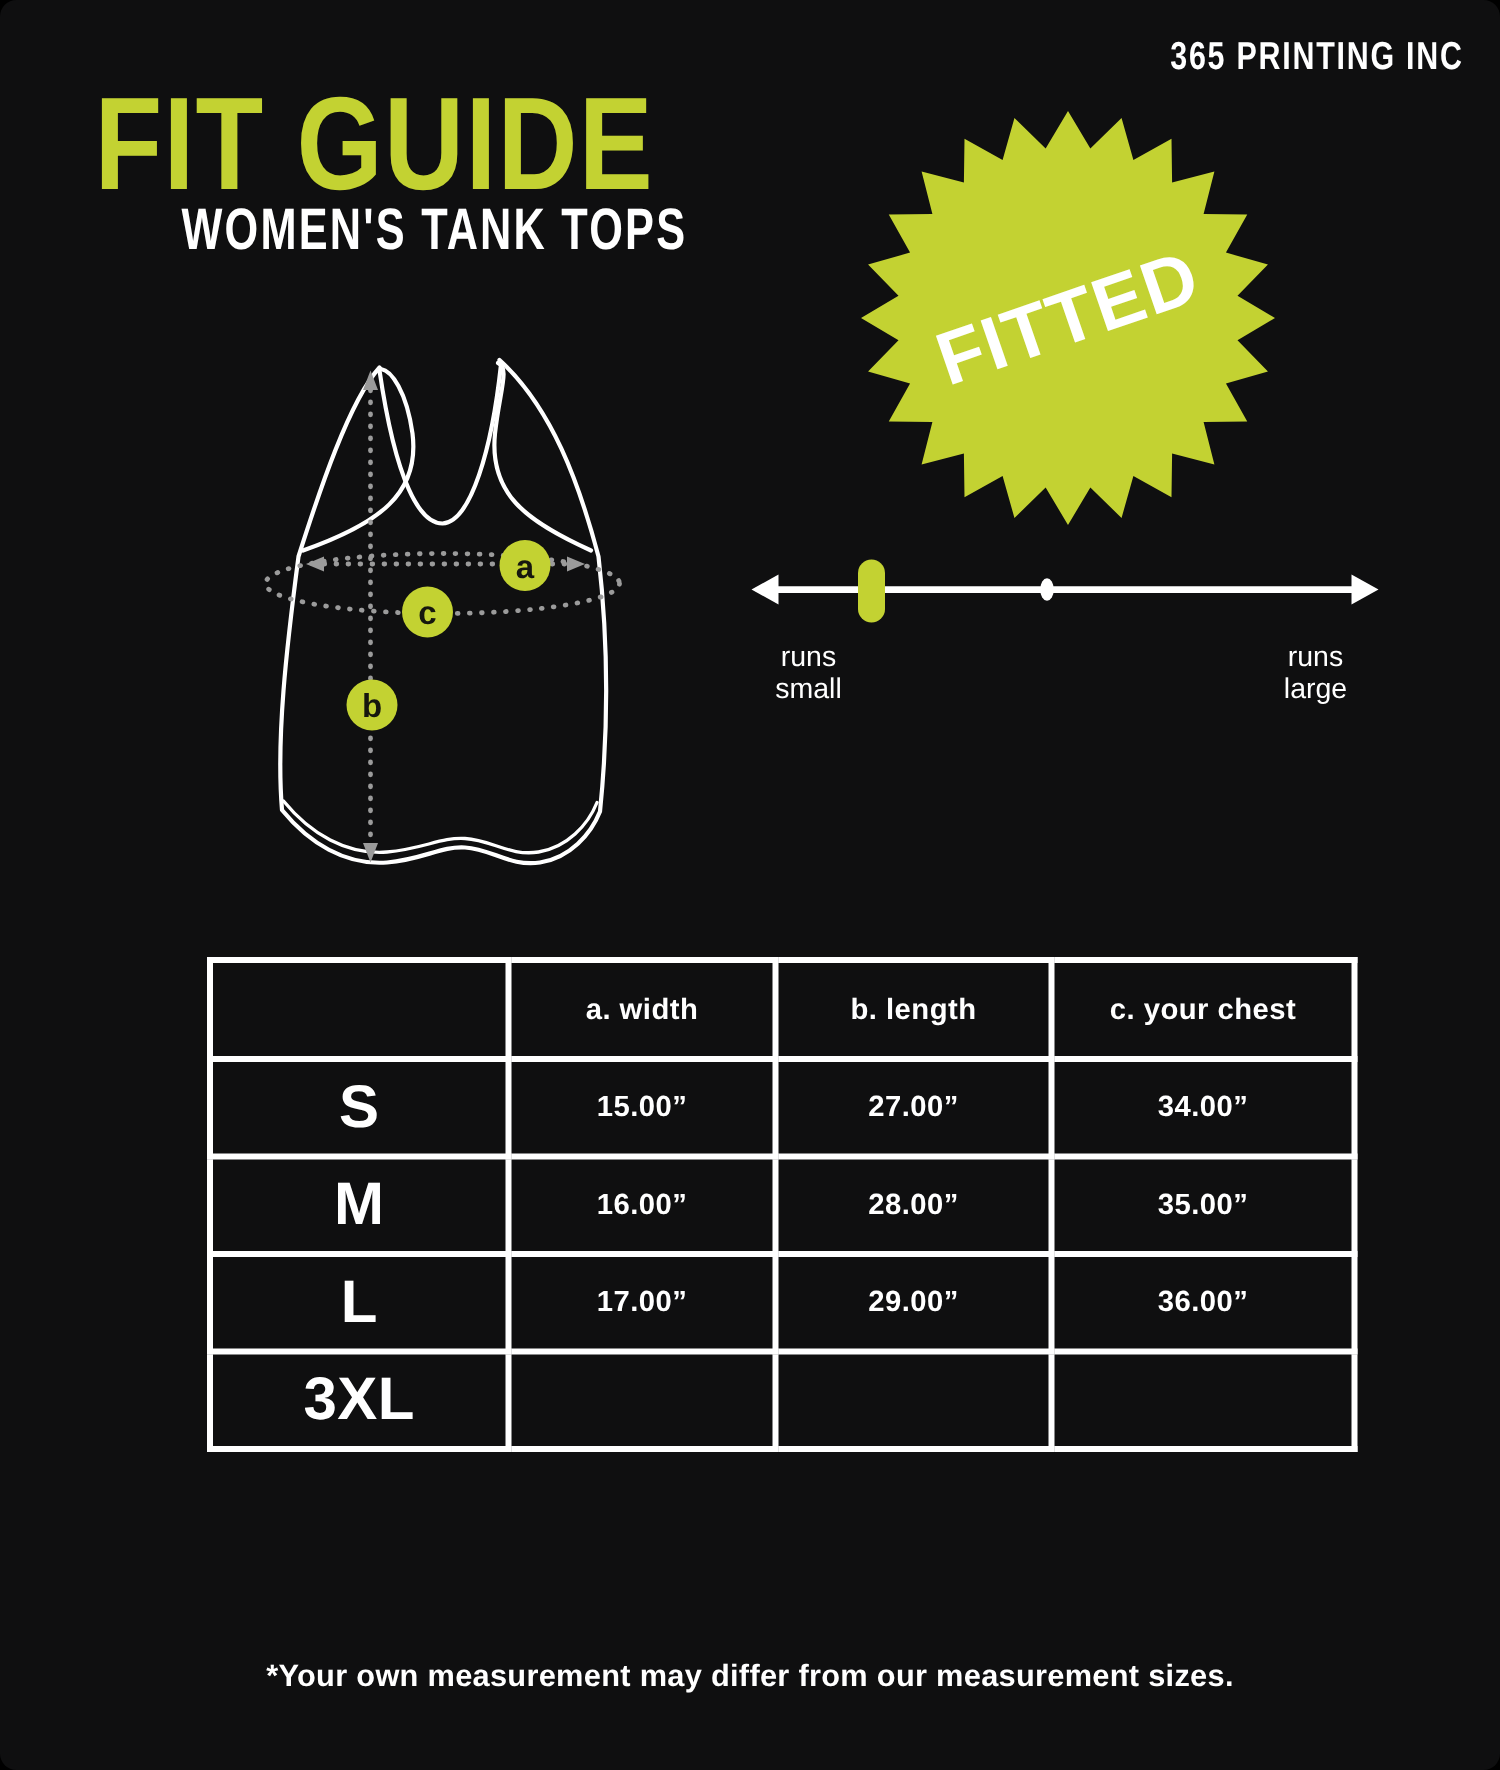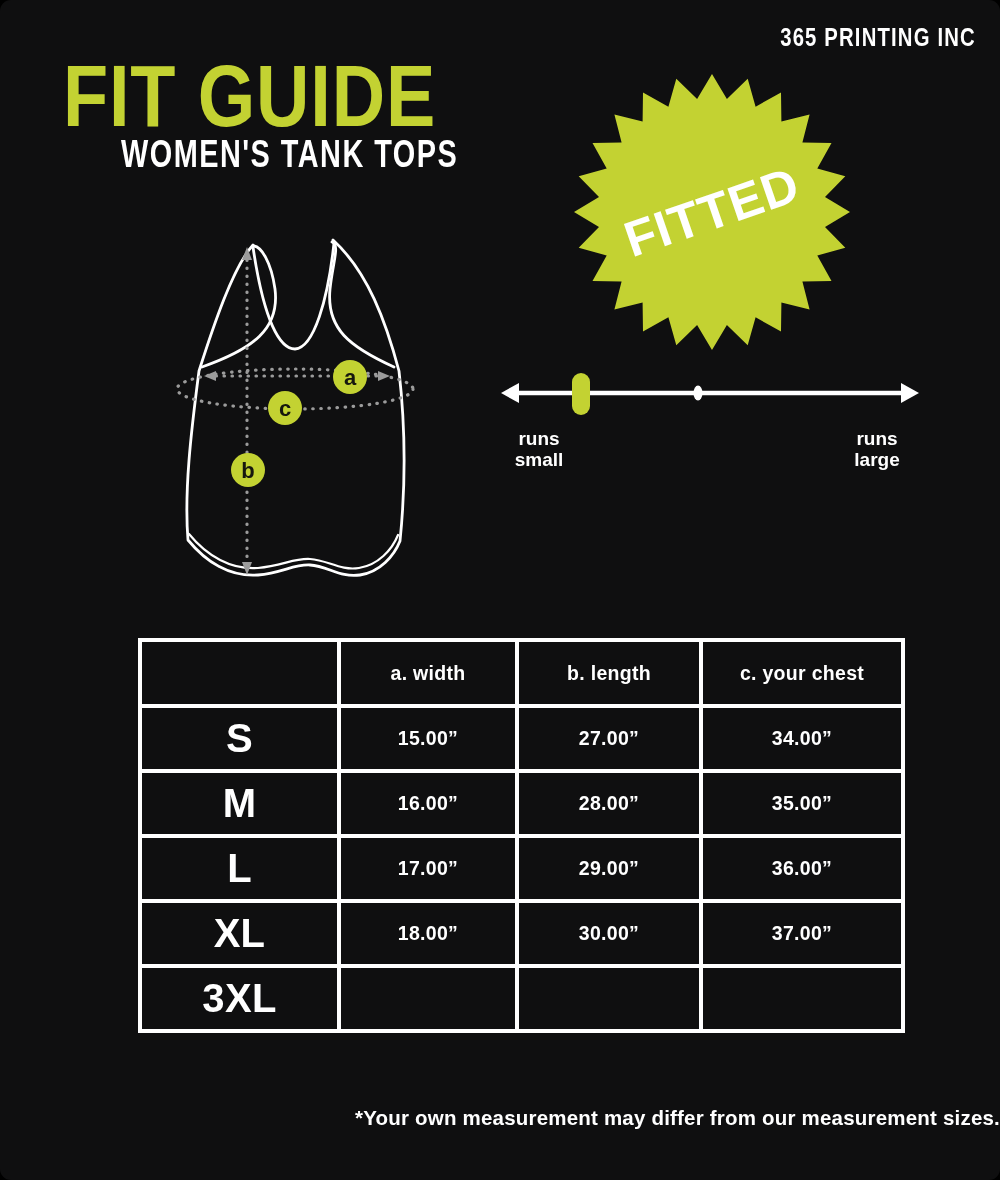--- a/index.html
+++ b/index.html
@@ -43,42 +43,42 @@
   .tank .arrowhead{fill:var(--dotted,#9b9b9b);}
   .tank .marker-dot{fill:var(--accent,#c3d232);}
   .tank text{font-family:"Liberation Sans",sans-serif;font-size:22px;font-weight:800;fill:var(--marker_text,#16170e);text-anchor:middle;}
   
   .scale-svg{position:absolute;left:500px;top:362px;}
   .scale-svg .wline{stroke:#ffffff;stroke-width:4.5;}
   .scale-svg .wfill{fill:#ffffff;}
   .scale-svg .marker{fill:var(--accent,#c3d232);}
   .scale-label{
     position:absolute;top:429px;width:130px;text-align:center;
-    font-size:19px;font-weight:700;line-height:1.1;
+    font-size:19px;font-weight:400;line-height:1.1;
   }
   .scale-label.small{left:474px;}
   .scale-label.true{left:640px;}
   .scale-label.large{left:812px;}
   
   .size-table{
     position:absolute;left:127px;top:638px;width:763px;
     border-collapse:collapse;table-layout:fixed;
     border:4px solid var(--table_border,#d6d827);
     margin-left:11px;
   }
   .size-table th,.size-table td{
     border:4px solid #ffffff;text-align:center;vertical-align:middle;
     color:#ffffff;padding:0;
   }
   .size-table thead th{height:62px;font-size:19.5px;font-weight:800;letter-spacing:.3px;}
   .size-table tbody td{height:61px;font-size:19.5px;font-weight:700;letter-spacing:.3px;}
   .size-table td.size-cell{font-size:40px;font-weight:800;}
   
   .footnote{
-    position:absolute;left:0;top:1106px;width:1000px;text-align:right;
+    position:absolute;left:0;top:1106px;width:1000px;text-align:center;
     font-size:20.5px;font-weight:800;letter-spacing:.2px;
   }
 </style>
 </head>
 <body>
 
 <div class="canvas" style="--background: #0f0f10; --accent: #c3d232; --table_border: #d6d827; --text: #ffffff; --dotted: #9b9b9b; --marker_text: #16170e;">
 
   <div class="brand">365 PRINTING INC</div>
 
@@ -166,26 +166,20 @@
         <td>28.00”</td>
         <td>35.00”</td>
       </tr>
       <tr>
         <td class="size-cell">L</td>
         <td>17.00”</td>
         <td>29.00”</td>
         <td>36.00”</td>
       </tr>
       <tr>
-        <td class="size-cell">XL</td>
-        <td>18.00”</td>
-        <td>30.00”</td>
-        <td>37.00”</td>
-      </tr>
-      <tr>
         <td class="size-cell">3XL</td>
         <td></td>
         <td></td>
         <td></td>
       </tr>
     </tbody>
   </table>
 
   <div class="footnote">*Your own measurement may differ from our measurement sizes.</div>
 

